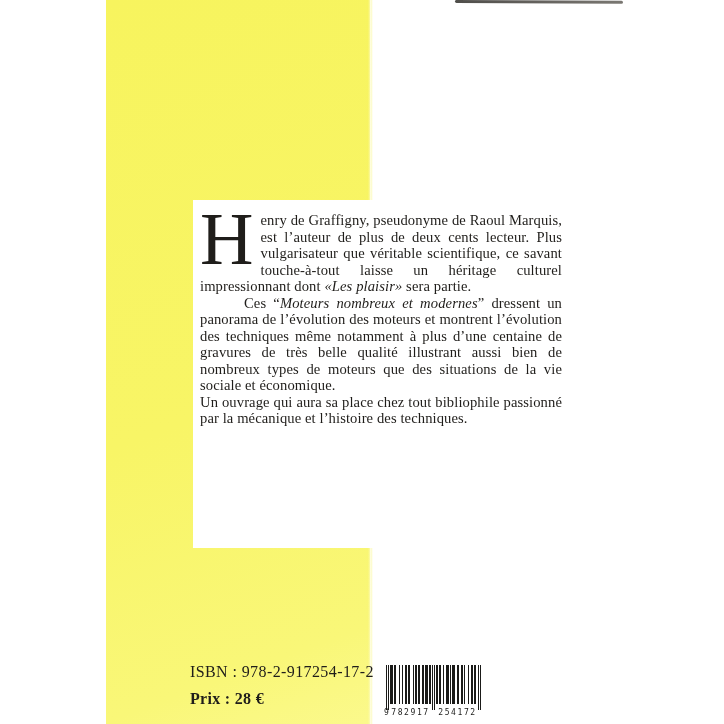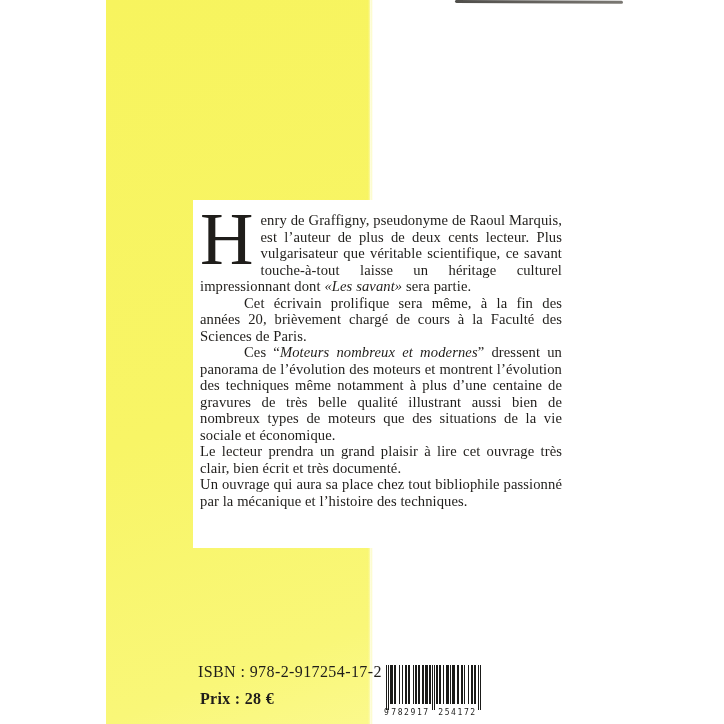--- a/index.html
+++ b/index.html
@@ -64,25 +64,24 @@
     line-height: 49px;
     height: 49px;
     margin: 3px 7px 0 0;
     font-weight: 400;
   }
   .isbn {
     position: absolute;
     left: 190px; top: 663px;
     font-size: 16px;
     letter-spacing: 0.4px;
-    margin-left: 8px;
   }
   .price {
     position: absolute;
-    left: 200px; top: 690px;
+    left: 190px; top: 690px;
     font-size: 16px;
     font-weight: bold;
     letter-spacing: 0.3px;
   }
   .barcode {
     position: absolute;
     left: 384px; top: 662px;
     width: 99px; height: 56px;
   }
   .barcode svg { display: block; width: 99px; height: 56px; }
@@ -97,24 +96,22 @@
 
 <div class="photo" style="--cover-yellow: #f7f45e; --text-color: #1f1d1a;">
 
   <div class="yellow-col"></div>
 
   <div class="edge-line"></div>
 
   <div class="panel"></div>
 
   <div class="blurb">
-    <p><span class="dropcap">H</span><span>enry de Graffigny, pseudonyme de Raoul Marquis, est l’auteur de plus de deux cents lecteur. Plus vulgarisateur que véritable scientifique, ce savant touche-à-tout laisse un héritage culturel impressionnant dont </span><i>«Les savant»</i><span> sera partie.</span></p>
-    <p class="indent">Cet écrivain prolifique sera même, à la fin des années 20, brièvement chargé de cours à la Faculté des Sciences de Paris.</p>
+    <p><span class="dropcap">H</span><span>enry de Graffigny, pseudonyme de Raoul Marquis, est l’auteur de plus de deux cents lecteur. Plus vulgarisateur que véritable scientifique, ce savant touche-à-tout laisse un héritage culturel impressionnant dont </span><i>«Les plaisir»</i><span> sera partie.</span></p>
     <p class="indent"><span>Ces “</span><i>Moteurs nombreux et modernes</i><span>” dressent un panorama de l’évolution des moteurs et montrent l’évolution des techniques même notamment à plus d’une centaine de gravures de très belle qualité illustrant aussi bien de nombreux types de moteurs que des situations de la vie sociale et économique.</span></p>
-    <p>Le lecteur prendra un grand plaisir à lire cet ouvrage très clair, bien écrit et très documenté.</p>
     <p>Un ouvrage qui aura sa place chez tout bibliophile passionné par la mécanique et l’histoire des techniques.</p>
   </div>
 
   <div class="isbn">ISBN : 978-2-917254-17-2</div>
 
   <div class="price">Prix : 28 €</div>
 
   <div class="barcode">
     <svg viewBox="0 0 99 56" xmlns="http://www.w3.org/2000/svg">
       <g id="bars" shape-rendering="crispEdges">

